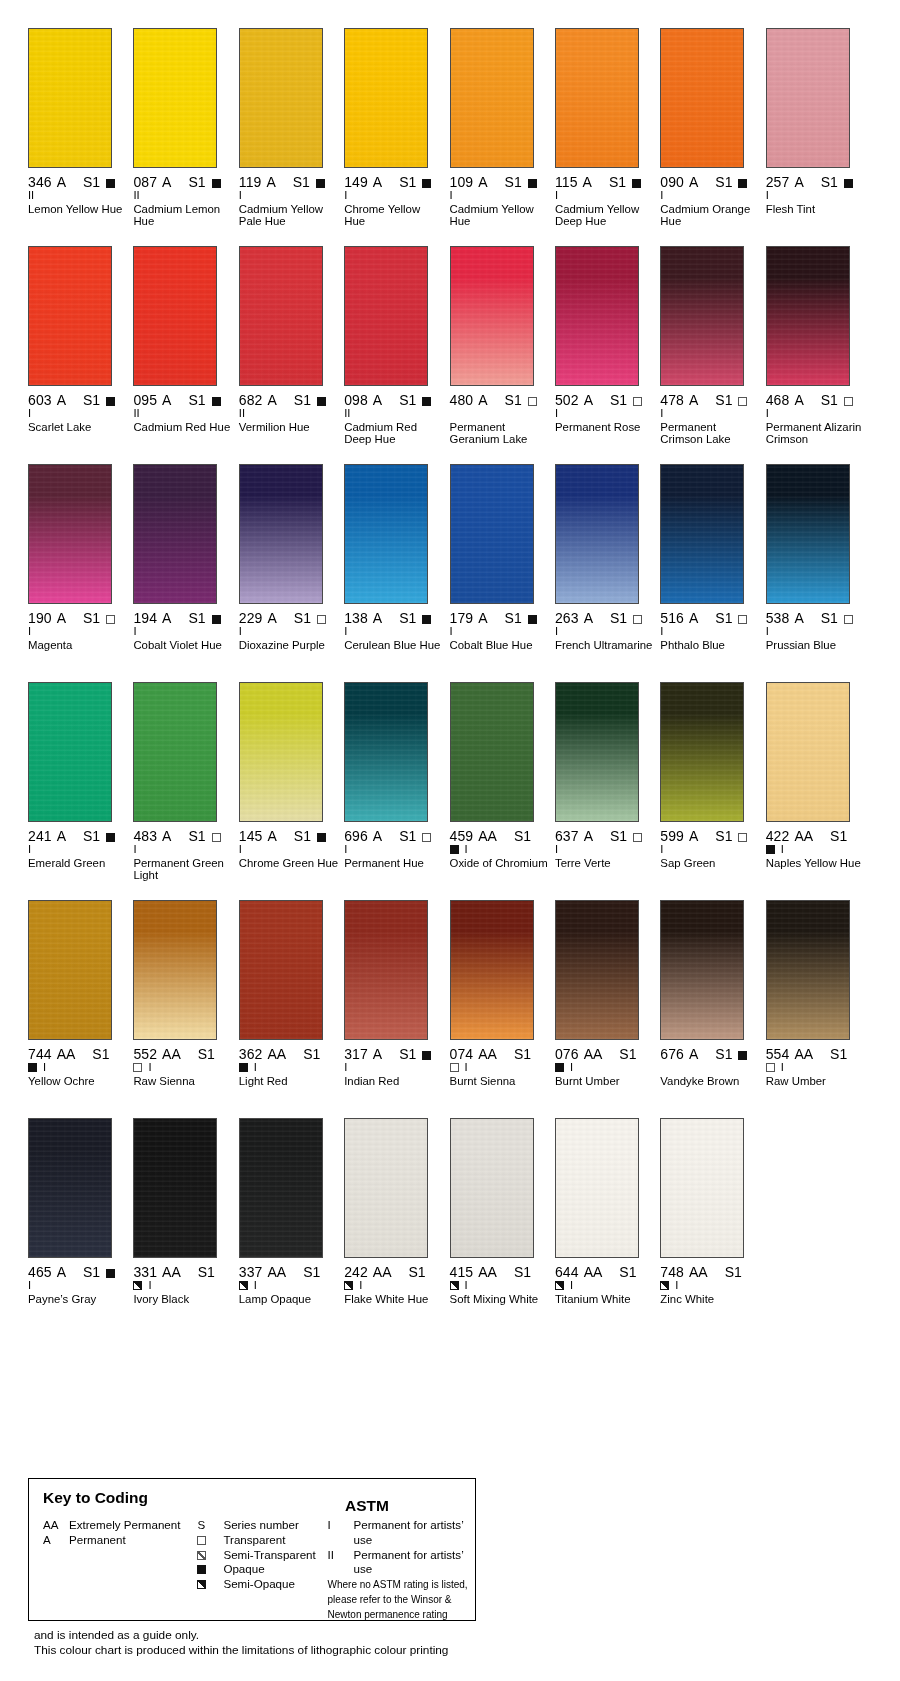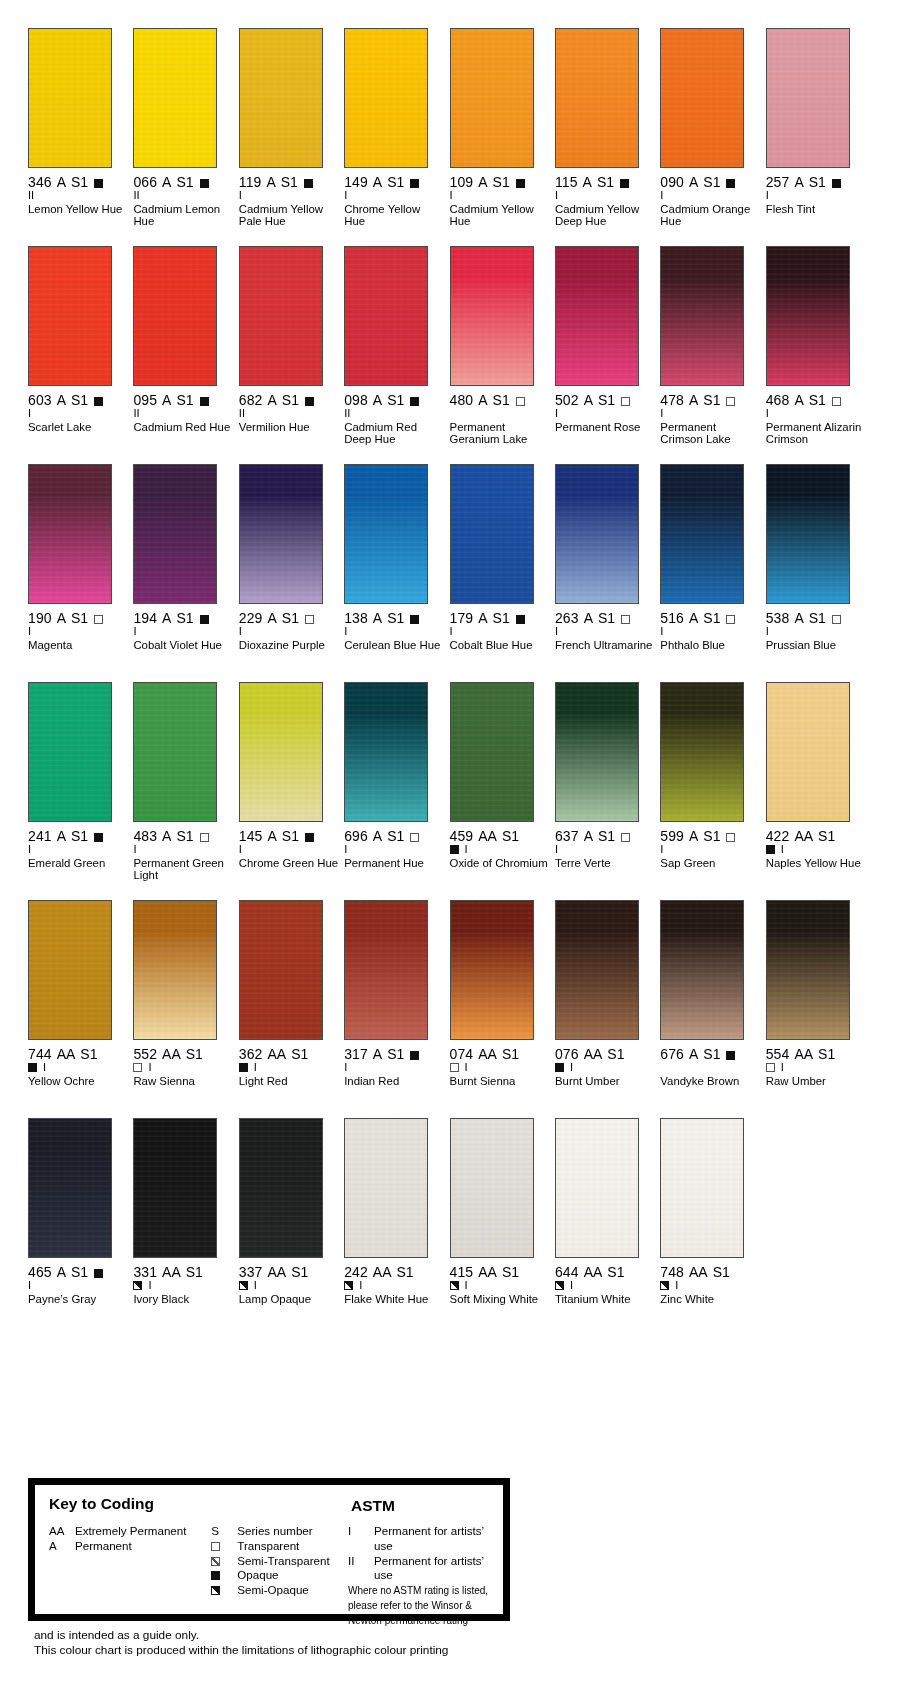--- a/index.html
+++ b/index.html
@@ -39,21 +39,21 @@
   }
 
   .info{margin-top:8px;width:100px;}
   .codeline{
     font-size:14px;line-height:12px;
     white-space:nowrap;
     display:flex;align-items:flex-end;
   }
   .codeline .num{letter-spacing:.1px;}
   .codeline .perm{margin-left:5px;}
-  .codeline .ser{margin-left:5px;}
+  .codeline .ser{margin-left:17px;}
   .codeline .op{margin-left:6px;display:inline-block;}
 
   .astmline{
     font-size:11.2px;line-height:12.5px;
     margin-top:1px;
     display:flex;align-items:center;height:12.5px;
   }
   .astmline .op{margin-right:6px;}
   .astmline .rn{font-size:11.2px;}
 
@@ -74,36 +74,36 @@
   }
   .sq.semiopaque{background:#fff;border:1px solid #111;position:relative;overflow:hidden;}
   .sq.semiopaque::after{
     content:"";position:absolute;inset:0;
     background:linear-gradient(45deg,transparent 49.5%,#111 49.5%);
   }
 
   
   #keybox{
     position:absolute;left:28px;top:1478px;
-    width:482px;height:143px;
-    border:7px solid #000000;
+    width:448px;height:143px;
+    border:1px solid #000000;
     box-sizing:border-box;
     padding:10px 0 0 14px;
   }
   .kb-title{font-size:15.5px;font-weight:bold;line-height:18px;}
   #keybox .cols{display:flex;margin-top:11px;}
   .kcol1{width:178px;}
   .kcol2{width:150px;}
   .kcol3{width:170px;}
   .krow{display:flex;font-size:11.6px;line-height:14.8px;}
   .krow .k{width:26px;flex:none;}
   .krow .k .sq{margin-top:2px;}
   .krow .v{flex:1;}
   .astm-head{
-    position:absolute;left:316px;top:12px;
+    position:absolute;left:316px;top:18px;
     font-size:15.5px;font-weight:bold;line-height:18px;
   }
   .knote{font-size:10px;line-height:15px;margin-top:0;}
 
   #footnote{
     position:absolute;left:34px;top:1628px;
     font-size:11.8px;line-height:15px;
   }
 </style>
 </head>
@@ -128,21 +128,21 @@
           </div>
           <div class="pname">Lemon Yellow Hue</div>
         </div>
       </div>
       <div class="cell">
         <div class="swatch" style="background: linear-gradient(rgb(251, 217, 0) 0%, rgb(251, 217, 0) 22%, rgb(250, 218, 4) 100%);">
           <div class="grain"></div>
         </div>
         <div class="info">
           <div class="codeline">
-            <span class="num">066</span>
+            <span class="num">087</span>
             <span class="perm">A</span>
             <span class="ser">S1</span>
             <span class="op"><span class="sq opaque"></span></span>
           </div>
           <div class="astmline">
             <span class="rn">II</span>
           </div>
           <div class="pname">Cadmium Lemon Hue</div>
         </div>
       </div>

